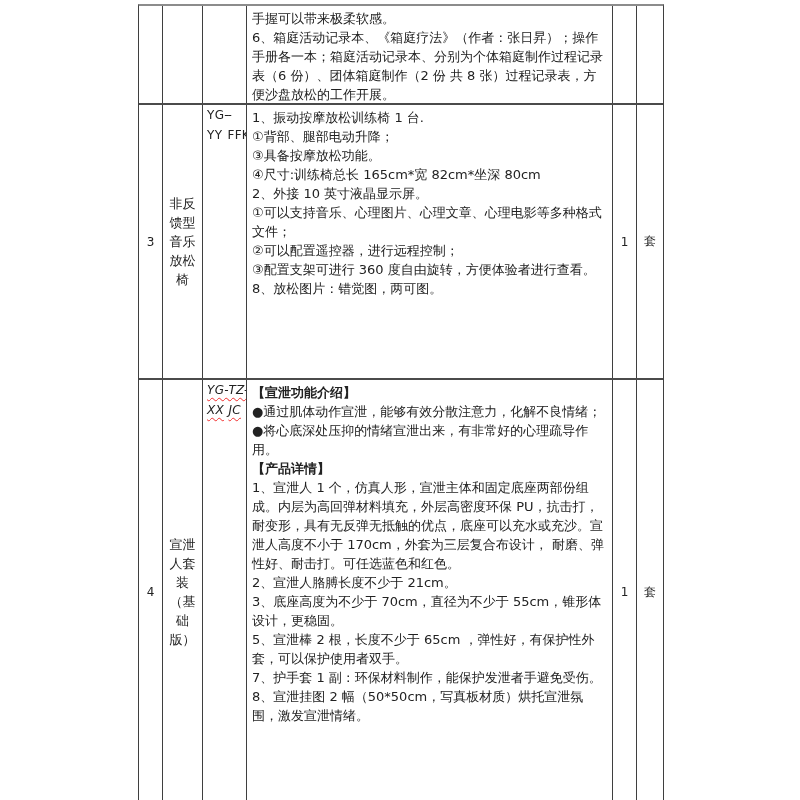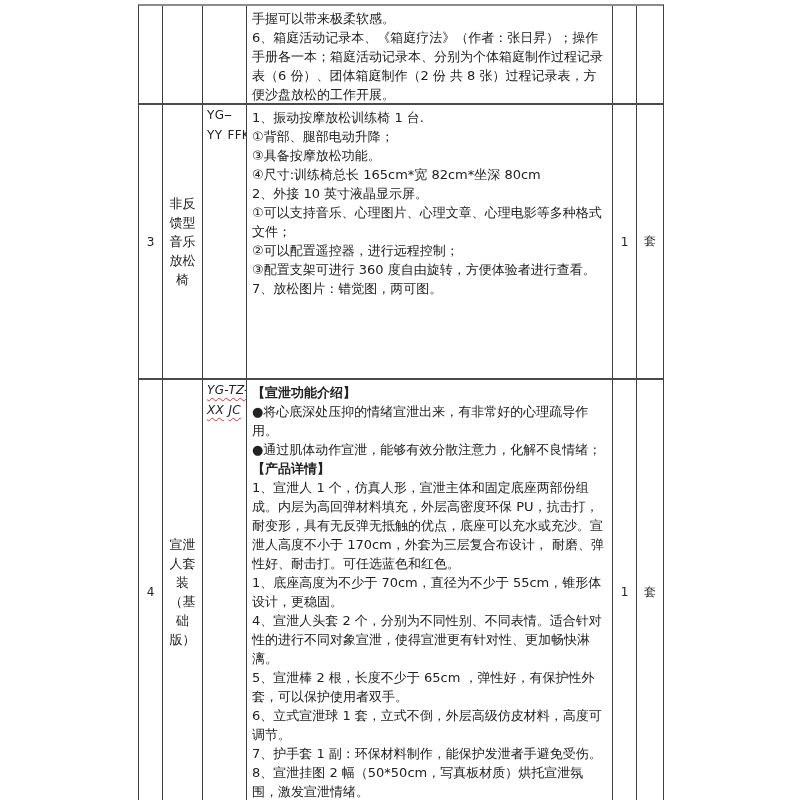--- a/index.html
+++ b/index.html
@@ -108,21 +108,21 @@
       </div>
       <div class="cell c-desc">
         <div class="desc-p">1、振动按摩放松训练椅 1 台.</div>
         <div class="desc-p">①背部、腿部电动升降；</div>
         <div class="desc-p">③具备按摩放松功能。</div>
         <div class="desc-p">④尺寸:训练椅总长 165cm*宽 82cm*坐深 80cm</div>
         <div class="desc-p">2、外接 10 英寸液晶显示屏。</div>
         <div class="desc-p">①可以支持音乐、心理图片、心理文章、心理电影等多种格式文件；</div>
         <div class="desc-p">②可以配置遥控器，进行远程控制；</div>
         <div class="desc-p">③配置支架可进行 360 度自由旋转，方便体验者进行查看。</div>
-        <div class="desc-p">7、放松图片：错觉图，两可图。</div>
+        <div class="desc-p">8、放松图片：错觉图，两可图。</div>
       </div>
       <div class="cell c-qty">
         <div>1</div>
       </div>
       <div class="cell c-unit">
         <div>套</div>
       </div>
     </div>
     <div class="row r2">
       <div class="cell c-num">
@@ -135,28 +135,27 @@
         <div>（基</div>
         <div>础</div>
         <div>版）</div>
       </div>
       <div class="cell c-model">
         <div class="squiggle">YG-XX</div>
         <div class="squiggle">TZ-JC</div>
       </div>
       <div class="cell c-desc">
         <div class="desc-p bold">【宣泄功能介绍】</div>
+        <div class="desc-p">●通过肌体动作宣泄，能够有效分散注意力，化解不良情绪；</div>
         <div class="desc-p">●将心底深处压抑的情绪宣泄出来，有非常好的心理疏导作用。</div>
-        <div class="desc-p">●通过肌体动作宣泄，能够有效分散注意力，化解不良情绪；</div>
         <div class="desc-p bold">【产品详情】</div>
         <div class="desc-p">1、宣泄人 1 个，仿真人形，宣泄主体和固定底座两部份组成。内层为高回弹材料填充，外层高密度环保 PU，抗击打，耐变形，具有无反弹无抵触的优点，底座可以充水或充沙。宣泄人高度不小于 170cm，外套为三层复合布设计， 耐磨、弹性好、耐击打。可任选蓝色和红色。</div>
-        <div class="desc-p">1、底座高度为不少于 70cm，直径为不少于 55cm，锥形体设计，更稳固。</div>
-        <div class="desc-p">4、宣泄人头套 2 个，分别为不同性别、不同表情。适合针对性的进行不同对象宣泄，使得宣泄更有针对性、更加畅快淋漓。</div>
+        <div class="desc-p">2、宣泄人胳膊长度不少于 21cm。</div>
+        <div class="desc-p">3、底座高度为不少于 70cm，直径为不少于 55cm，锥形体设计，更稳固。</div>
         <div class="desc-p">5、宣泄棒 2 根，长度不少于 65cm ，弹性好，有保护性外套，可以保护使用者双手。</div>
-        <div class="desc-p">6、立式宣泄球 1 套，立式不倒，外层高级仿皮材料，高度可调节。</div>
         <div class="desc-p">7、护手套 1 副：环保材料制作，能保护发泄者手避免受伤。</div>
         <div class="desc-p">8、宣泄挂图 2 幅（50*50cm，写真板材质）烘托宣泄氛围，激发宣泄情绪。</div>
       </div>
       <div class="cell c-qty">
         <div>1</div>
       </div>
       <div class="cell c-unit">
         <div>套</div>
       </div>
     </div>

